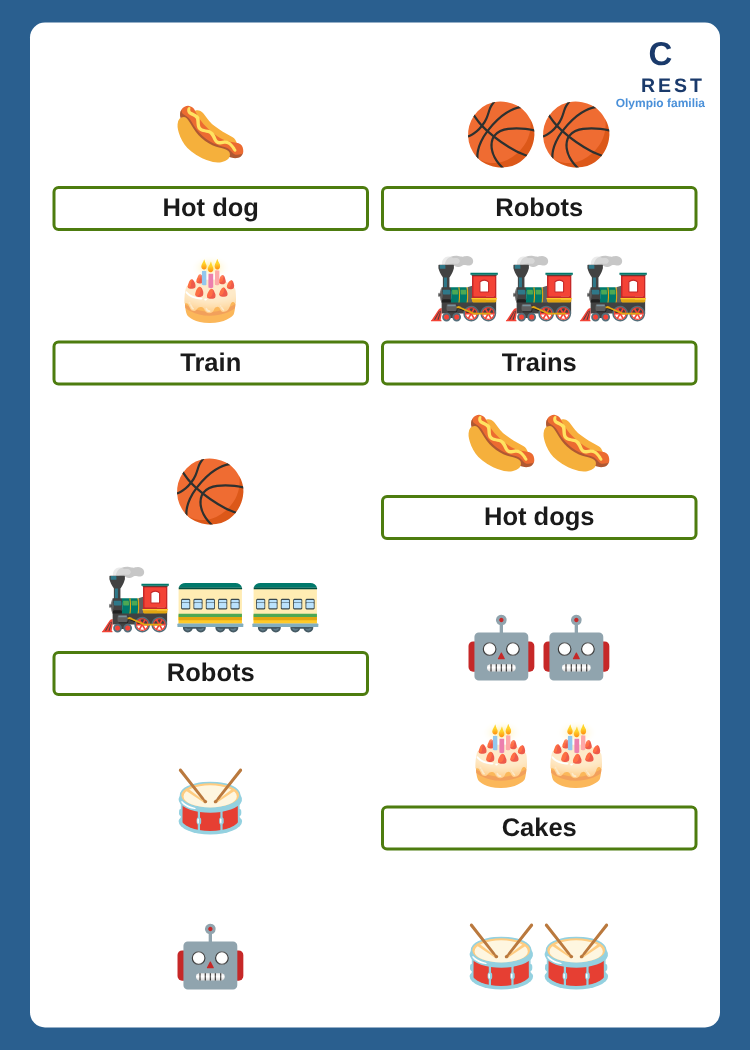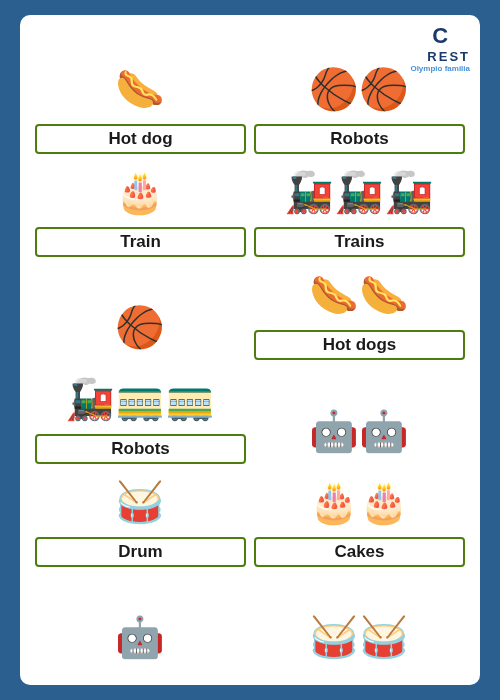--- a/index.html
+++ b/index.html
@@ -110,21 +110,20 @@
       </div>
       <div class="item">
         <div class="emoji-box">🚂🚃🚃</div>
         <div class="label-box">Robots</div>
       </div>
       <div class="item">
         <div class="emoji-box">🤖🤖</div>
       </div>
       <div class="item">
         <div class="emoji-box">🥁</div>
-        <div class="label-box">Drum</div>
       </div>
       <div class="item">
         <div class="emoji-box">🎂🎂</div>
         <div class="label-box">Cakes</div>
       </div>
       <div class="item">
         <div class="emoji-box">🤖</div>
       </div>
       <div class="item">
         <div class="emoji-box">🥁🥁</div>

